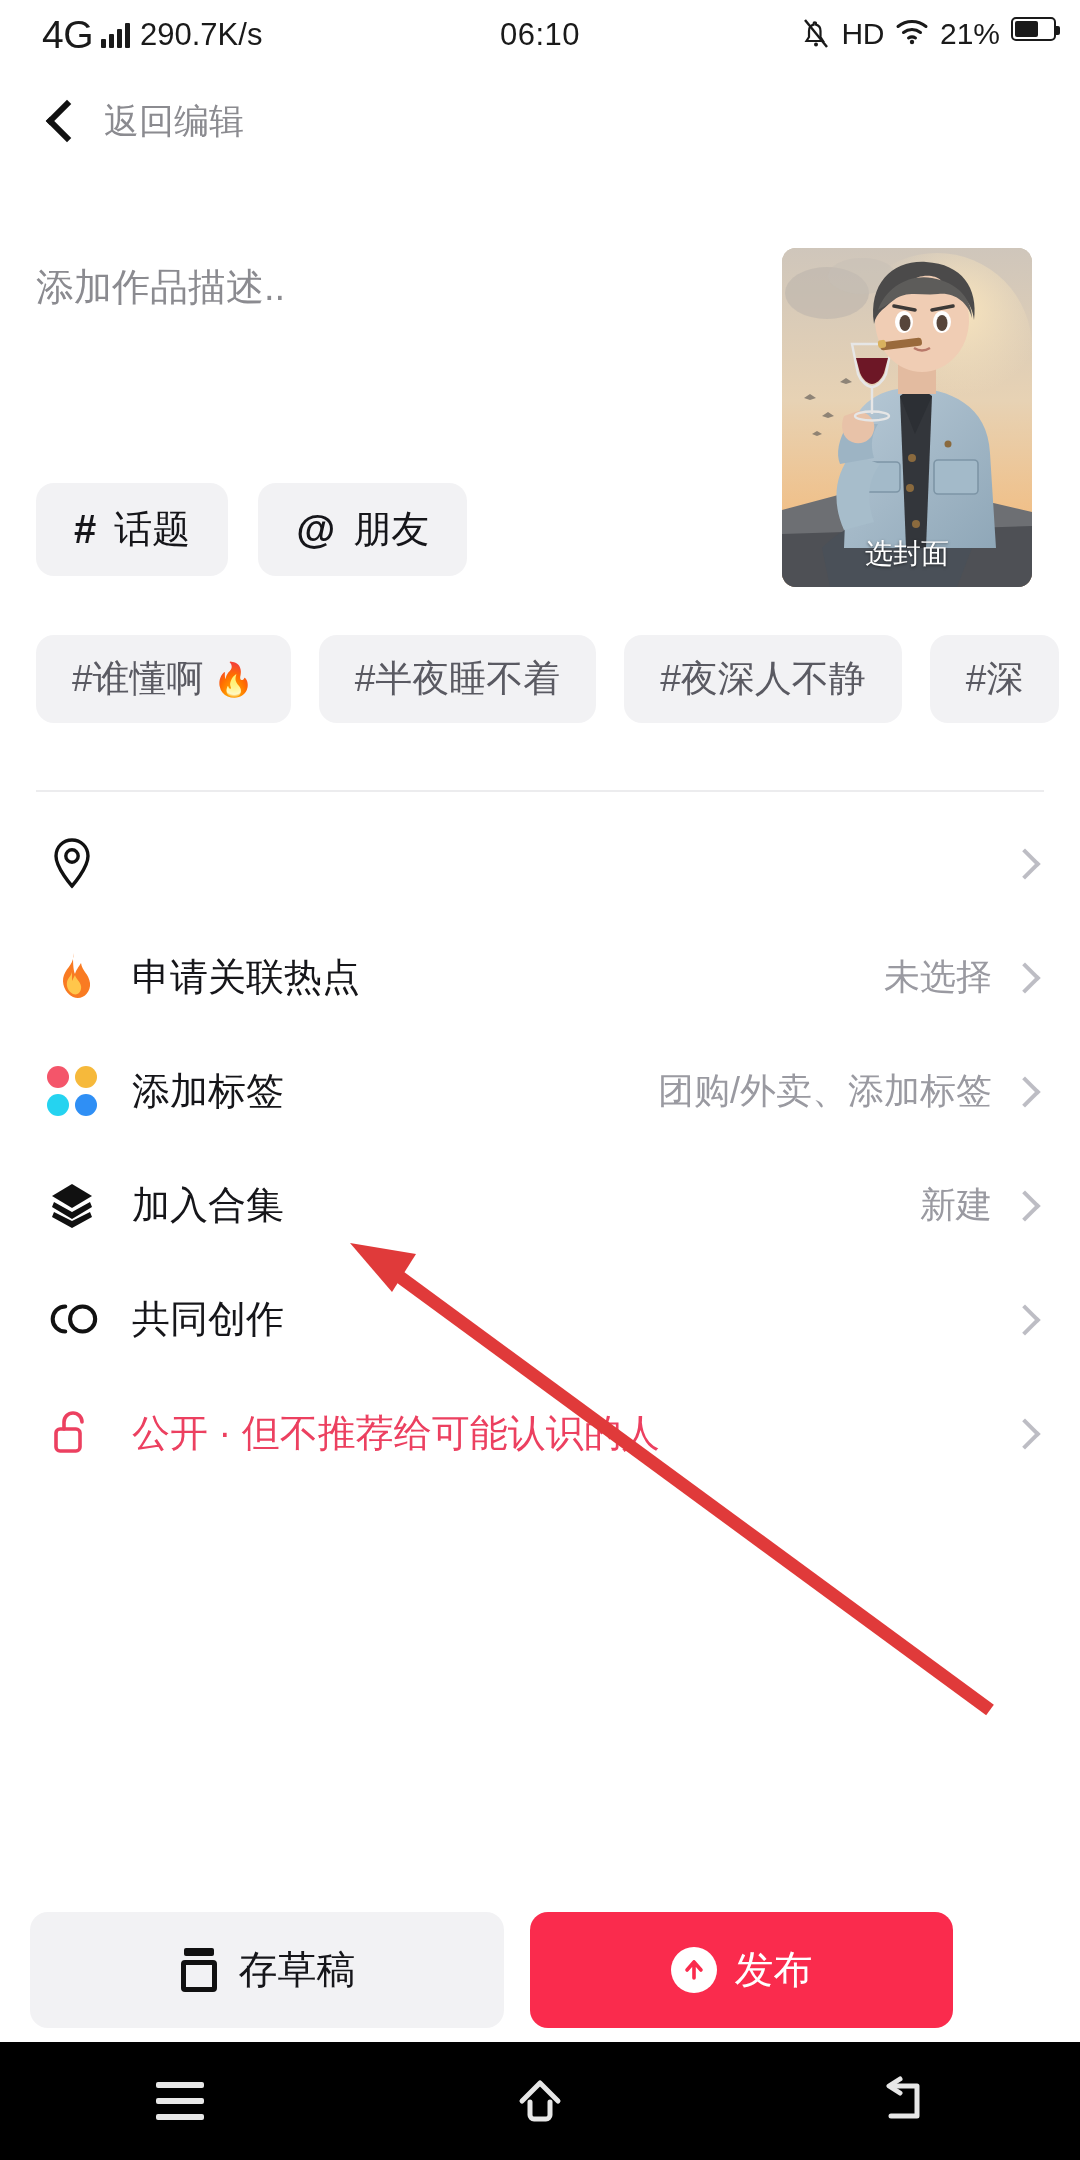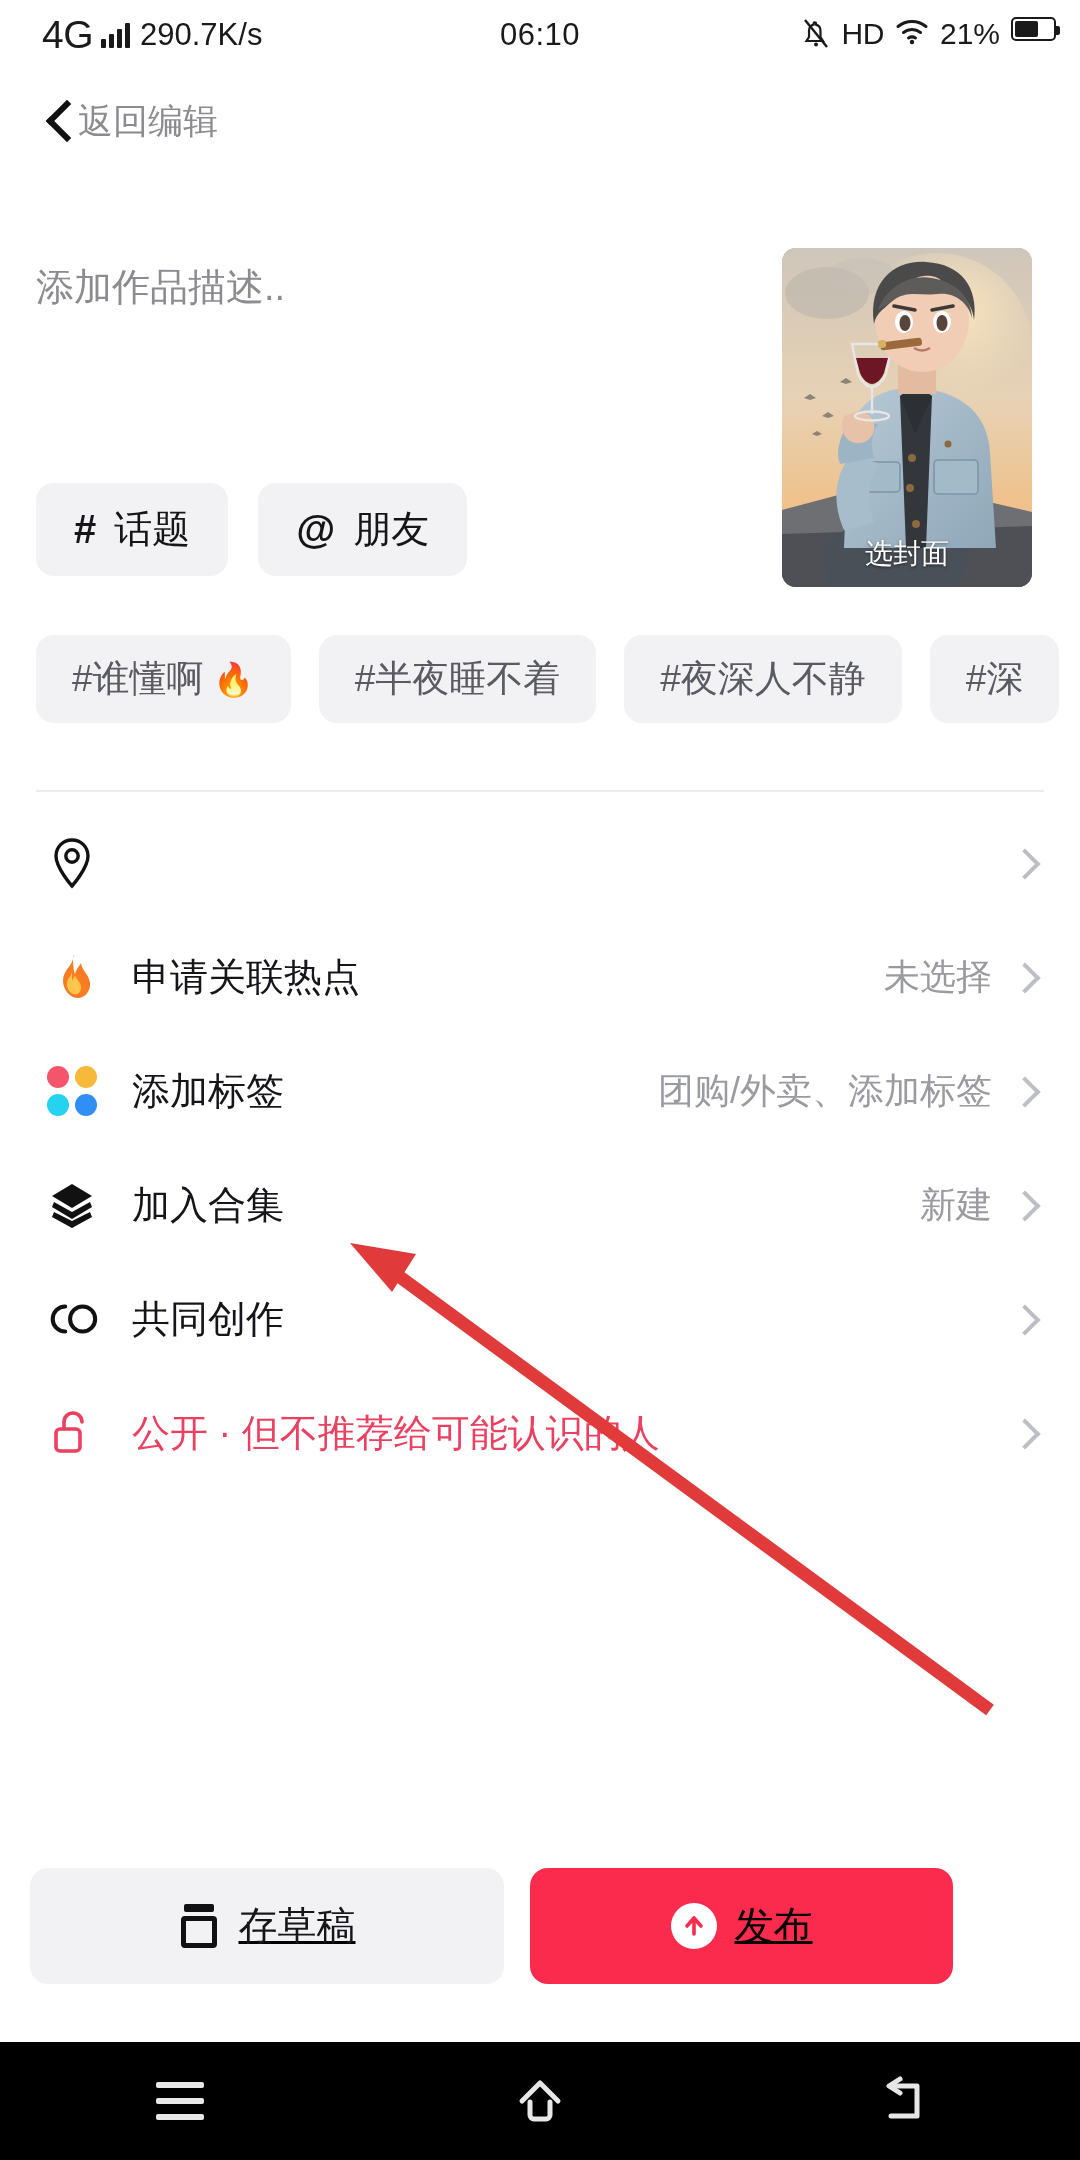--- a/index.html
+++ b/index.html
@@ -48,21 +48,21 @@
   .header {
     position: absolute; top: 76px; left: 0; width: 1080px; height: 90px;
     display: flex; align-items: center; padding-left: 44px;
   }
   .back-chev { width: 34px; height: 34px; position: relative; }
   .back-chev::before {
     content: ""; position: absolute; left: 8px; top: 2px;
     width: 24px; height: 24px; border-left: 6px solid #111; border-bottom: 6px solid #111;
     transform: rotate(45deg);
   }
-  .header-title { font-size: 35px; color: #8b8b90; }
+  .header-title { font-size: 35px; color: #8b8b90; margin-left: 26px; }
 
   
   .desc-placeholder {
     position: absolute; top: 262px; left: 36px;
     font-size: 38px; color: #8b8b90;
   }
 
   
   .cover {
     position: absolute; top: 248px; left: 782px;
@@ -127,31 +127,31 @@
   
   .dots { display: grid; grid-template-columns: 22px 22px; grid-template-rows: 22px 22px; gap: 6px; }
   .dots span { display: block; width: 22px; height: 22px; border-radius: 50%; }
 
   
   .annot { position: absolute; top: 0; left: 0; width: 1080px; height: 2160px; pointer-events: none; }
 
   
   .actionbar {
     position: absolute; bottom: 132px; left: 0; width: 983px; height: 160px;
-    display: flex; align-items: flex-start; gap: 26px; padding: 0 30px; text-decoration: underline;
+    display: flex; align-items: flex-end; gap: 26px; padding: 0 30px;
   }
   .btn-draft {
     flex: 0 0 474px; height: 116px; border-radius: 18px; background: #f2f2f4;
     display: flex; align-items: center; justify-content: center; gap: 20px;
     font-size: 39px; color: #16161a;
   }
   .btn-publish {
     flex: 1; height: 116px; border-radius: 18px; background: #fa2b4d;
     display: flex; align-items: center; justify-content: center; gap: 18px;
-    font-size: 39px; color: #000000;
+    font-size: 39px; color: #ffffff;
   }
   .draft-icon { width: 40px; height: 44px; position: relative; }
   .draft-icon .lid { position: absolute; top: 0; left: 5px; width: 30px; height: 8px; background: #111; border-radius: 2px; }
   .draft-icon .body { position: absolute; top: 12px; left: 2px; width: 36px; height: 32px; border: 5px solid #111; border-radius: 4px; }
   .pub-circle {
     width: 46px; height: 46px; border-radius: 50%; background: #fff;
     display: flex; align-items: center; justify-content: center;
   }
 
   

